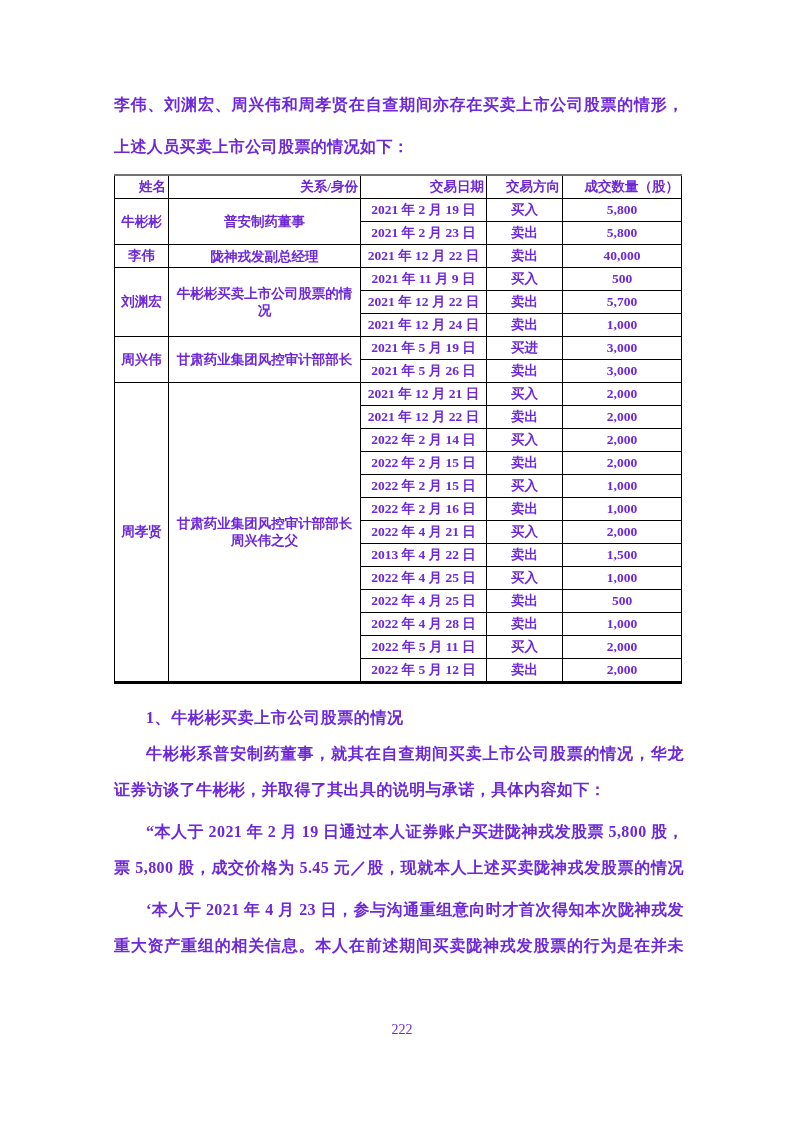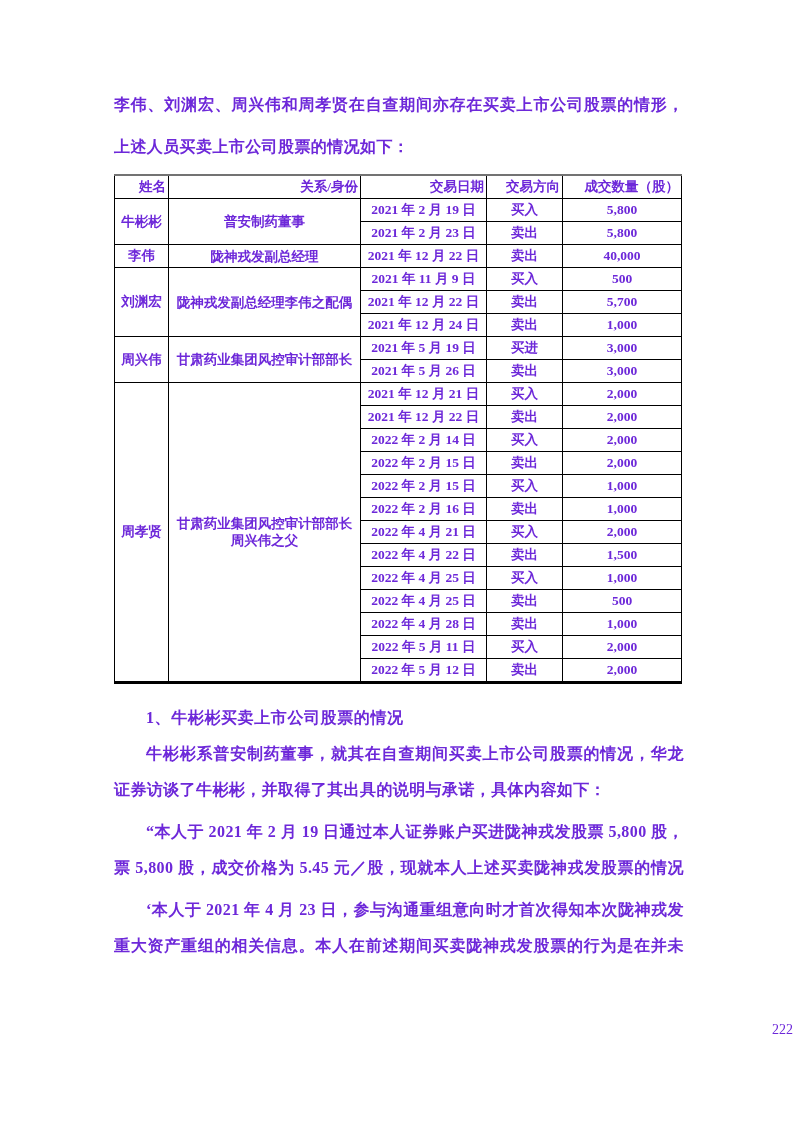--- a/index.html
+++ b/index.html
@@ -56,21 +56,21 @@
   .trade-table thead th { height: 22px; border-top: 2px solid #737373; text-align: right; }
   .trade-table tbody tr:last-child td { border-bottom: 3px solid #000; }
   .trade-table .identity-cell { white-space: pre-line; line-height: 17px; }
   .trade-table .qty-cell, .trade-table .date-cell { font-size: 13.5px; }
   
   .page-number {
     position: absolute;
     left: 0;
     right: 0;
     top: 1022px;
-    text-align: right;
+    text-align: center;
     font-size: 14px;
     font-weight: normal;
     padding-left: 11px;
   }
 </style>
 </head>
 <body>
 
 <div class="page">
 
@@ -111,21 +111,21 @@
         </tr>
         <tr>
           <td rowspan="1" class="name-cell">李伟</td>
           <td rowspan="1" class="identity-cell">陇神戎发副总经理</td>
           <td class="date-cell">2021 年 12 月 22 日</td>
           <td class="direction-cell">卖出</td>
           <td class="qty-cell">40,000</td>
         </tr>
         <tr>
           <td rowspan="3" class="name-cell">刘渊宏</td>
-          <td rowspan="3" class="identity-cell">陇神戎发副总经理李伟之配偶</td>
+          <td rowspan="3" class="identity-cell">牛彬彬买卖上市公司股票的情况</td>
           <td class="date-cell">2021 年 11 月 9 日</td>
           <td class="direction-cell">买入</td>
           <td class="qty-cell">500</td>
         </tr>
         <tr>
           <td class="date-cell">2021 年 12 月 22 日</td>
           <td class="direction-cell">卖出</td>
           <td class="qty-cell">5,700</td>
         </tr>
         <tr>
@@ -177,21 +177,21 @@
           <td class="date-cell">2022 年 2 月 16 日</td>
           <td class="direction-cell">卖出</td>
           <td class="qty-cell">1,000</td>
         </tr>
         <tr>
           <td class="date-cell">2022 年 4 月 21 日</td>
           <td class="direction-cell">买入</td>
           <td class="qty-cell">2,000</td>
         </tr>
         <tr>
-          <td class="date-cell">2022 年 4 月 22 日</td>
+          <td class="date-cell">2013 年 4 月 22 日</td>
           <td class="direction-cell">卖出</td>
           <td class="qty-cell">1,500</td>
         </tr>
         <tr>
           <td class="date-cell">2022 年 4 月 25 日</td>
           <td class="direction-cell">买入</td>
           <td class="qty-cell">1,000</td>
         </tr>
         <tr>
           <td class="date-cell">2022 年 4 月 25 日</td>

